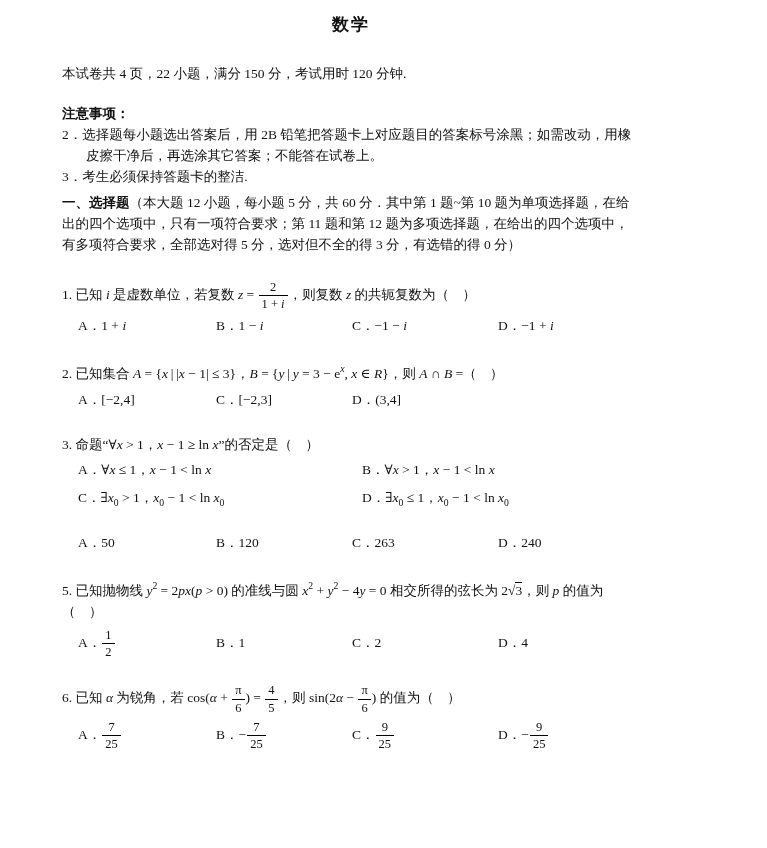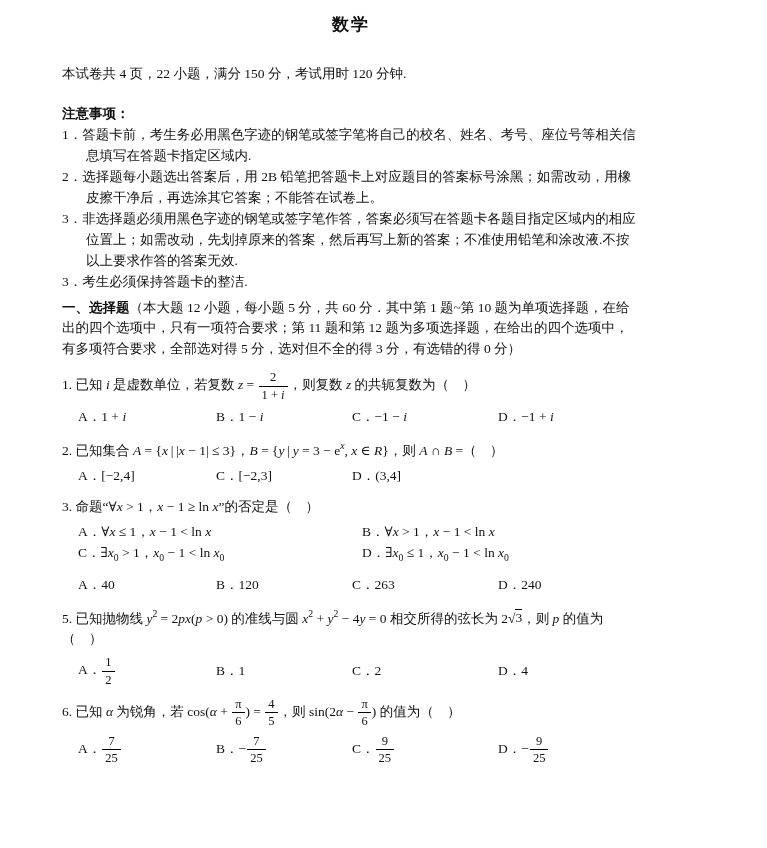--- a/index.html
+++ b/index.html
@@ -14,31 +14,31 @@
     text-align:center;font-weight:bold;font-size:17px;
     margin:0 0 26px 0;letter-spacing:2px;
     font-family:"Liberation Sans","DejaVu Sans",sans-serif;
   }
   p{margin:0;}
   .intro{margin-bottom:19px;}
   .notice-title{font-weight:bold;}
   .notice{padding-left:24px;text-indent:-24px;}
   .section{margin-top:5px;}
   .sec-bold{font-weight:bold;}
-  .question{margin-top:10px;}
+  .question{margin-top:24px;}
   .stem{}
   .opts{
     display:grid;
     grid-template-columns:138px 136px 146px auto;
     padding-left:16px;margin-top:5px;align-items:center;
   }
   .opts2{
     display:grid;
     grid-template-columns:284px auto;
-    padding-left:16px;margin-top:4px;align-items:center;
+    padding-left:16px;margin-top:4px;row-gap:7px;align-items:center;
   }
   .opt{white-space:nowrap;}
   i{font-family:"Liberation Serif","DejaVu Serif",serif;}
   sup,sub{font-size:0.72em;}
   .frac{
     display:inline-block;vertical-align:middle;text-align:center;
     line-height:1.15;font-size:12.5px;padding:0 1px;
   }
   .frac .n{display:block;border-bottom:1px solid #000;padding:0 3px 1px 3px;}
   .frac .d{display:block;padding:1px 3px 0 3px;}
@@ -48,23 +48,21 @@
 </head>
 <body>
 
 <div class="page">
 
   <div class="title">数学</div>
 
   <p class="intro">本试卷共 4 页，22 小题，满分 150 分，考试用时 120 分钟.</p>
 
   <p class="notice-title">注意事项：</p>
-  <p class="notice">1．答题卡前，考生务必用黑色字迹的钢笔或签字笔将自己的校名、姓名、考号、座位号等相关信息填写在答题卡指定区域内.</p>
   <p class="notice">2．选择题每小题选出答案后，用 2B 铅笔把答题卡上对应题目的答案标号涂黑；如需改动，用橡皮擦干净后，再选涂其它答案；不能答在试卷上。</p>
-  <p class="notice">3．非选择题必须用黑色字迹的钢笔或签字笔作答，答案必须写在答题卡各题目指定区域内的相应位置上；如需改动，先划掉原来的答案，然后再写上新的答案；不准使用铅笔和涂改液.不按以上要求作答的答案无效.</p>
   <p class="notice">3．考生必须保持答题卡的整洁.</p>
 
   <p class="section"><span class="sec-bold">一、选择题</span><span>（本大题 12 小题，每小题 5 分，共 60 分．其中第 1 题~第 10 题为单项选择题，在给出的四个选项中，只有一项符合要求；第 11 题和第 12 题为多项选择题，在给出的四个选项中，有多项符合要求，全部选对得 5 分，选对但不全的得 3 分，有选错的得 0 分）</span></p>
 
   <div class="question">
     <div class="stem">1. 已知 <i>i</i> 是虚数单位，若复数 <i>z</i> = <span class="frac"><span class="n">2</span><span class="d">1 + <i>i</i></span></span>，则复数 <i>z</i> 的共轭复数为（　）</div>
     <div class="opts">
       <span class="opt">A．1 + <i>i</i></span>
       <span class="opt">B．1 − <i>i</i></span>
       <span class="opt">C．−1 − <i>i</i></span>
@@ -86,21 +84,21 @@
     <div class="opts2">
       <span class="opt">A．∀<i>x</i> ≤ 1，<i>x</i> − 1 &lt; ln <i>x</i></span>
       <span class="opt">B．∀<i>x</i> &gt; 1，<i>x</i> − 1 &lt; ln <i>x</i></span>
       <span class="opt">C．∃<i>x</i><sub>0</sub> &gt; 1，<i>x</i><sub>0</sub> − 1 &lt; ln <i>x</i><sub>0</sub></span>
       <span class="opt">D．∃<i>x</i><sub>0</sub> ≤ 1，<i>x</i><sub>0</sub> − 1 &lt; ln <i>x</i><sub>0</sub></span>
     </div>
   </div>
 
   <div class="question">
     <div class="opts">
-      <span class="opt">A．40</span>
+      <span class="opt">A．50</span>
       <span class="opt">B．120</span>
       <span class="opt">C．263</span>
       <span class="opt">D．240</span>
     </div>
   </div>
 
   <div class="question">
     <div class="stem">5. 已知抛物线 <i>y</i><sup>2</sup> = 2<i>px</i>(<i>p</i> &gt; 0) 的准线与圆 <i>x</i><sup>2</sup> + <i>y</i><sup>2</sup> − 4<i>y</i> = 0 相交所得的弦长为 2<span class="sqrt">√<span class="bar">3</span></span>，则 <i>p</i> 的值为（　）</div>
     <div class="opts">
       <span class="opt">A．<span class="frac"><span class="n">1</span><span class="d">2</span></span></span>

